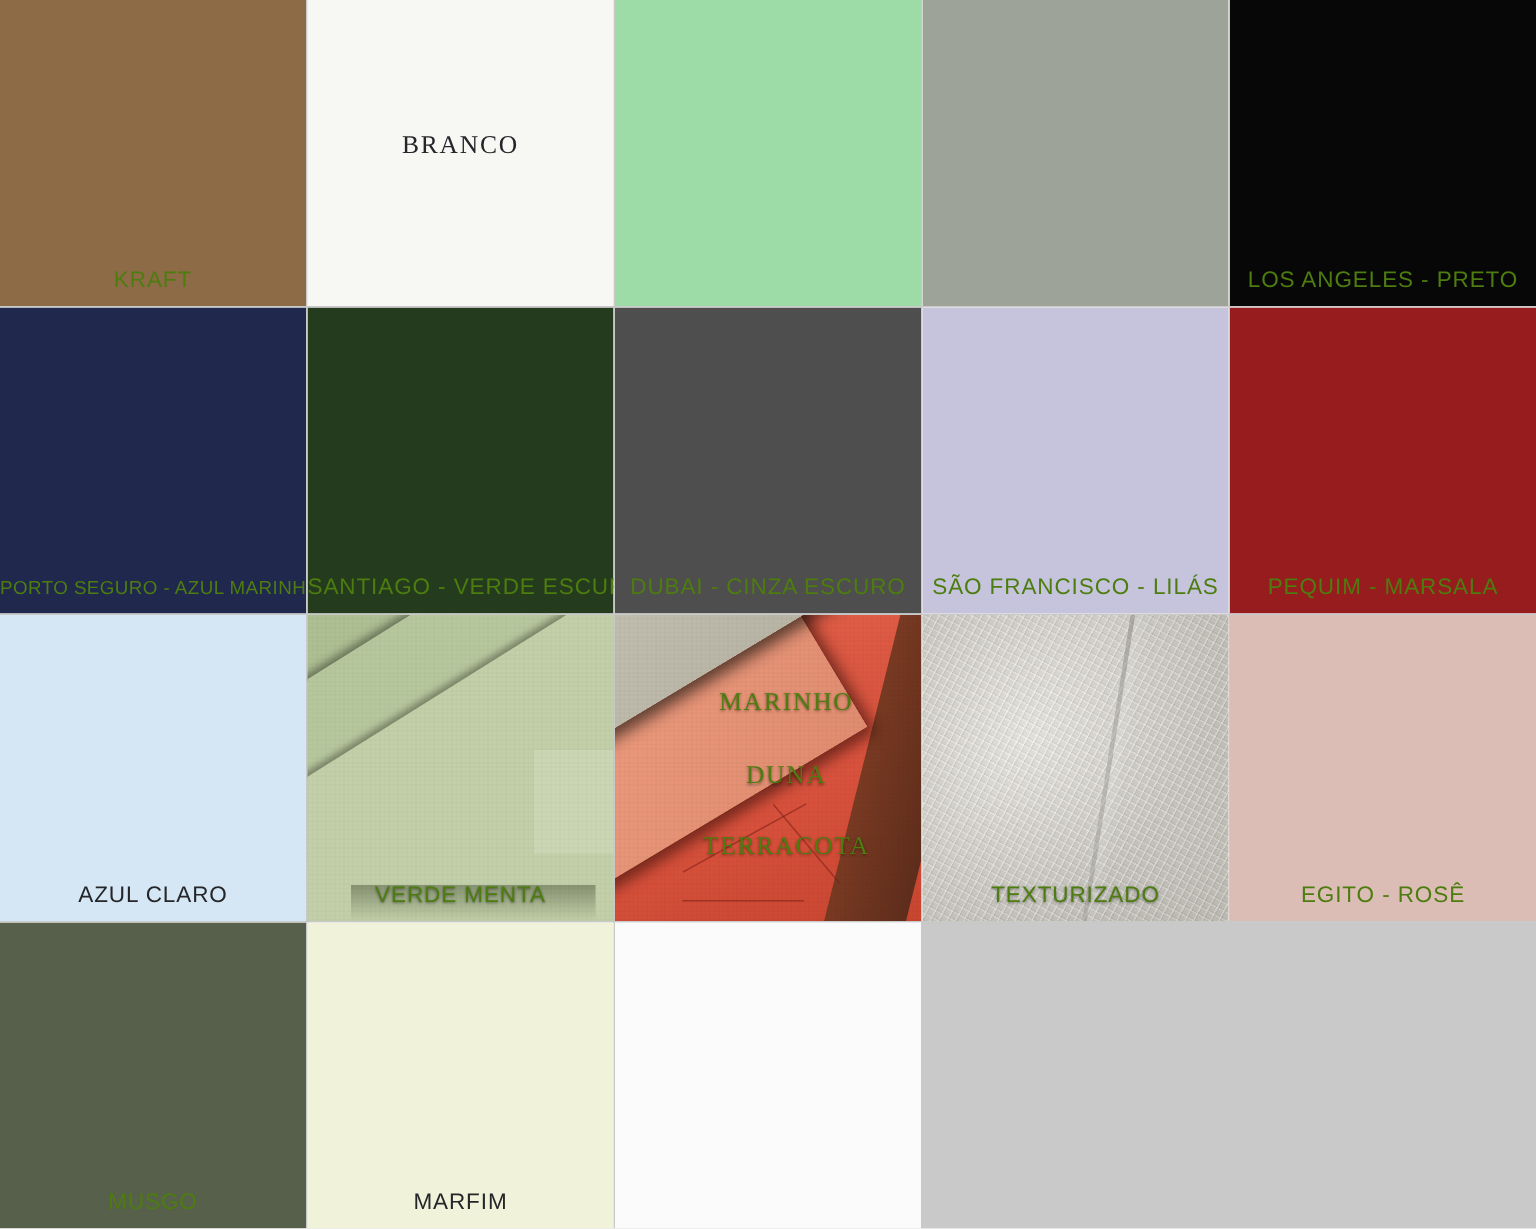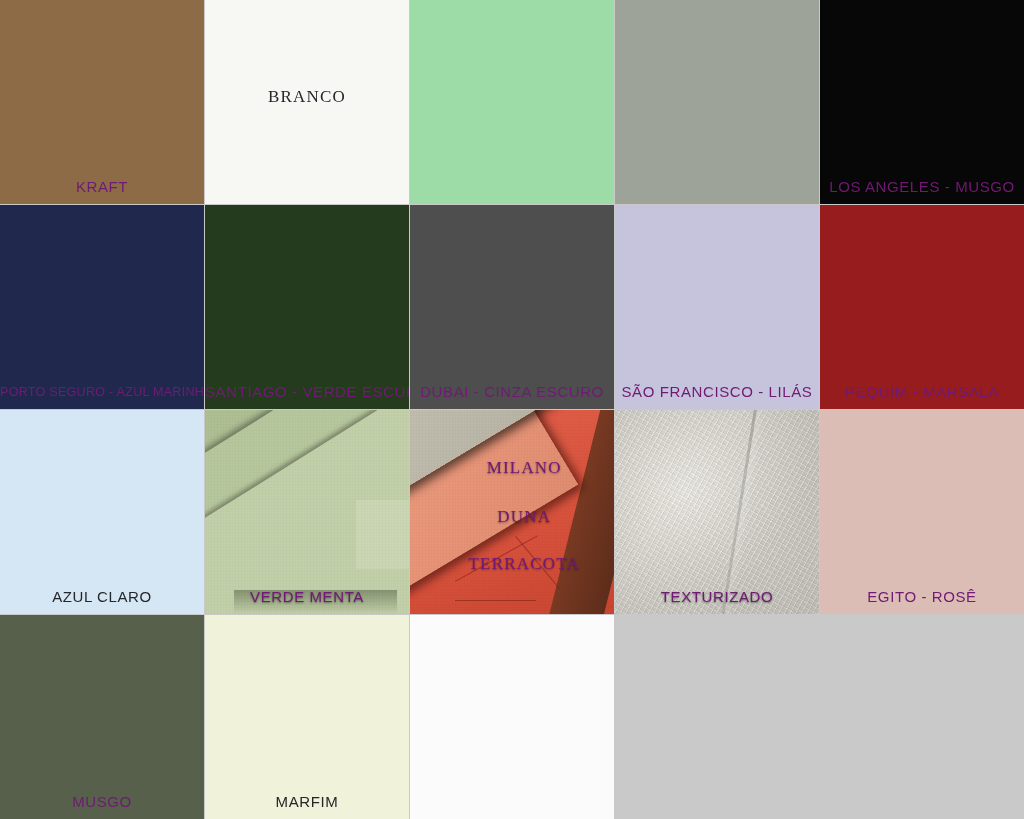--- a/index.html
+++ b/index.html
@@ -27,21 +27,21 @@
     position: absolute;
     left: 0; right: 0;
     bottom: 9px;
     text-align: center;
     font-size: 15px;
     letter-spacing: 0.6px;
     line-height: 1.1;
     z-index: 6;
     white-space: nowrap;
   }
-  .label.white { color: #701a75; }
+  .label.white { color: #4d7c0f; }
   .label.dark  { color: #25262a; }
   .label.serif { font-family: "Liberation Serif", serif; font-size: 17px; letter-spacing: 1.2px; }
   .label.small { font-size: 12.5px; letter-spacing: 0.3px; }
   .label.shadow-w { text-shadow: 0 1px 2px rgba(0,0,0,.45); }
 
   
   .sage { background: linear-gradient(180deg,#b4c59a 0%, #a9bb90 55%, #9fb086 100%); }
   .sage .sheet { position: absolute; transform: rotate(-32deg); transform-origin: 0 0; }
   .sage .s1 { left: -40%; top: 78%; width: 230%; height: 130%; background:#c2d0a9; box-shadow: 0 -3px 5px rgba(0,0,0,.35); }
   .sage .s2 { left: -40%; top: 46%; width: 230%; height: 120%; background:#b7c79d; box-shadow: 0 -3px 6px rgba(0,0,0,.40); }
@@ -97,21 +97,21 @@
       <div class="label dark serif" style="bottom: auto; top: 43%;">BRANCO</div>
     </div>
     <div class="cell">
       <div class="fill" style="background: rgb(157, 220, 166);"></div>
     </div>
     <div class="cell">
       <div class="fill" style="background: rgb(158, 163, 154);"></div>
     </div>
     <div class="cell">
       <div class="fill" style="background: rgb(7, 7, 7);"></div>
-      <div class="label white">LOS ANGELES - MUSGO</div>
+      <div class="label white">LOS ANGELES - PRETO</div>
     </div>
     <div class="cell">
       <div class="fill" style="background: rgb(32, 41, 77);"></div>
       <div class="label white small">PORTO SEGURO - AZUL MARINHO</div>
     </div>
     <div class="cell">
       <div class="fill" style="background: rgb(36, 60, 29);"></div>
       <div class="label white">SANTIAGO - VERDE ESCURO</div>
     </div>
     <div class="cell">
@@ -145,21 +145,21 @@
       <div class="fill env">
         <div class="terracota"></div>
         <div class="darkedge"></div>
         <div class="flapline fl1"></div>
         <div class="flapline fl2"></div>
         <div class="flapline fl3"></div>
         <div class="duna"></div>
         <div class="neblina"></div>
         <div class="grain"></div>
       </div>
-      <div class="label white serif shadow-w" style="inset: 24% 0px auto 12%; text-align: center;">MILANO</div>
+      <div class="label white serif shadow-w" style="inset: 24% 0px auto 12%; text-align: center;">MARINHO</div>
       <div class="label white serif shadow-w" style="inset: 48% 0px auto 12%; text-align: center;">DUNA</div>
       <div class="label white serif shadow-w" style="inset: 71% 0px auto 12%; text-align: center;">TERRACOTA</div>
     </div>
     <div class="cell">
       <div class="fill tex">
         <div class="weave"></div>
         <div class="seam"></div>
         <div class="vign"></div>
       </div>
       <div class="label white shadow-w">TEXTURIZADO</div>

